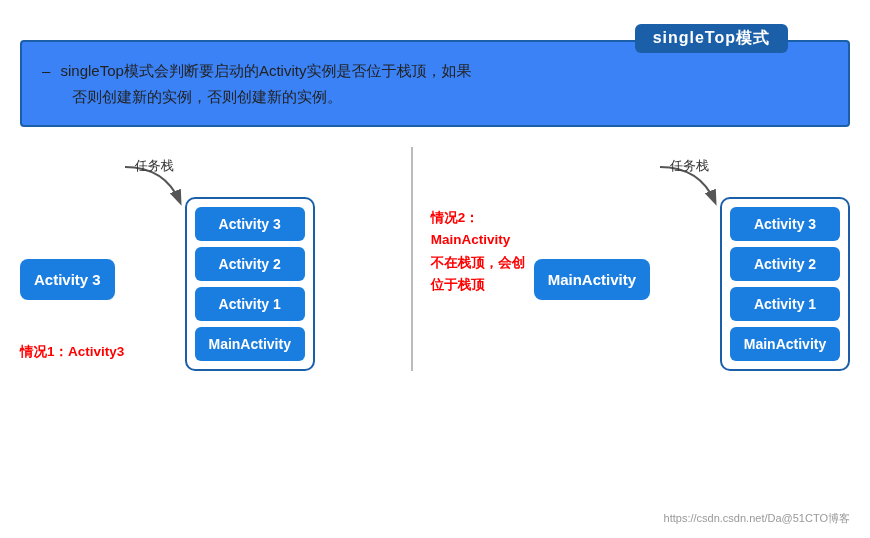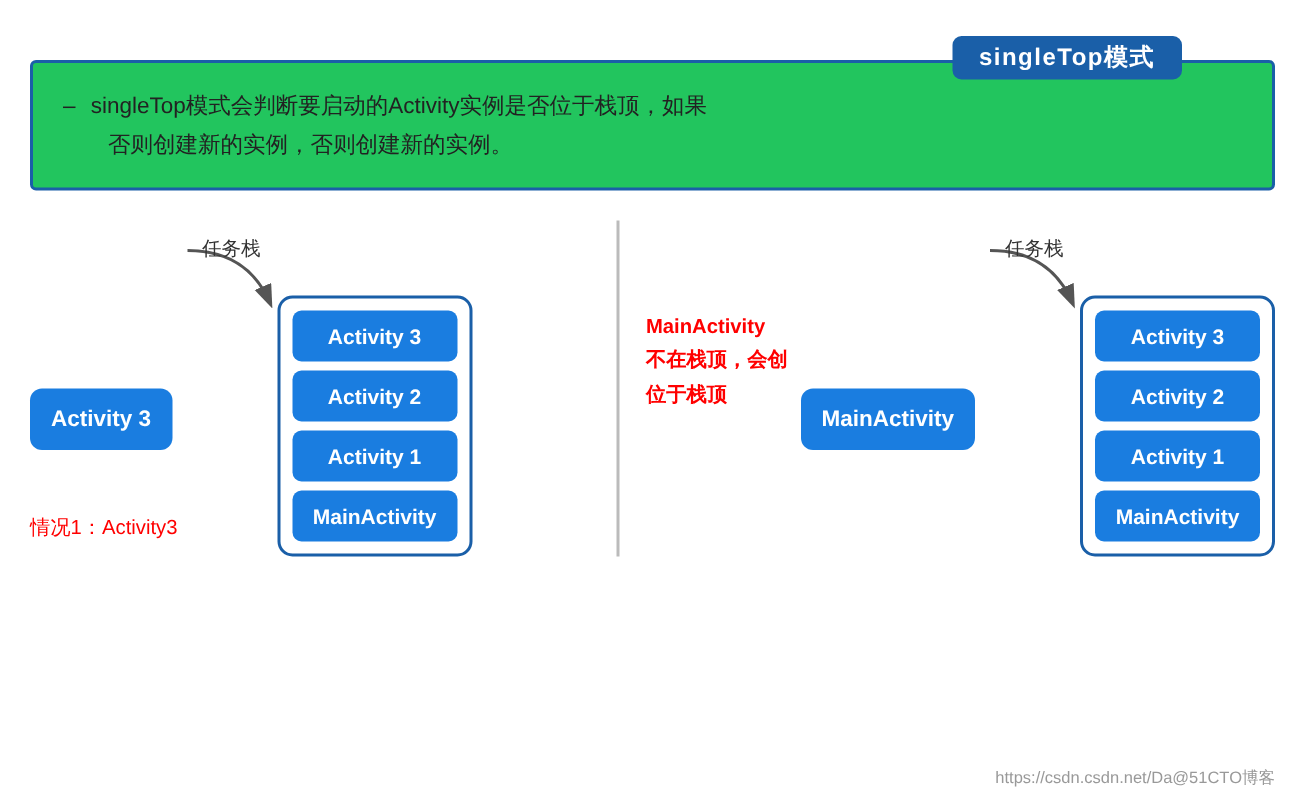--- a/index.html
+++ b/index.html
@@ -21,21 +21,21 @@
       padding: 10px;
     }
 
     
     .top-section {
       position: relative;
       border: 2px solid #1a5fa8;
       border-radius: 4px;
       padding: 16px 20px 16px 20px;
       margin: 30px 10px 20px 10px;
-      background: #22c55e;
+      background: #3b82f6;
     }
 
     .top-title-badge {
       position: absolute;
       top: -18px;
       right: 60px;
       background: #1a5fa8;
       color: #fff;
       padding: 4px 18px;
       border-radius: 6px;
@@ -170,33 +170,34 @@
           <div class="stack-box">
             <div class="stack-item">Activity 3</div>
             <div class="stack-item">Activity 2</div>
             <div class="stack-item">Activity 1</div>
             <div class="stack-item">MainActivity</div>
           </div>
         </div>
       </div>
 
       <div style="position:absolute; left:0; bottom:8px;">
-        <div style="font-size:13.5px; font-weight:normal; color:red; line-height:1.65;">
+        <div style="font-size:13.5px; font-weight:bold; color:red; line-height:1.65;">
           <div>情况1：Activity3</div>
         </div>
       </div>
     </div>
 
     <div class="case-divider"></div>
 
     <div class="case-wrapper" style="flex:1; position:relative; padding-left:10px;">
       <div style="display:flex; flex-direction:row; align-items:flex-start; position:relative;">
 
         <div style="margin-top:10px; margin-right:8px; min-width:95px;">
           <div style="font-size:13.5px; font-weight:bold; color:red; line-height:1.65; margin-top:50px;">
+            <div>情况2：</div>
             <div>MainActivity</div>
             <div>不在栈顶，会创</div>
             <div>位于栈顶</div>
           </div>
         </div>
 
         <div style="display:flex; flex-direction:column; align-items:center; margin-top:52px;">
           <div class="floating-activity" style="min-width:110px;">MainActivity</div>
         </div>
 

